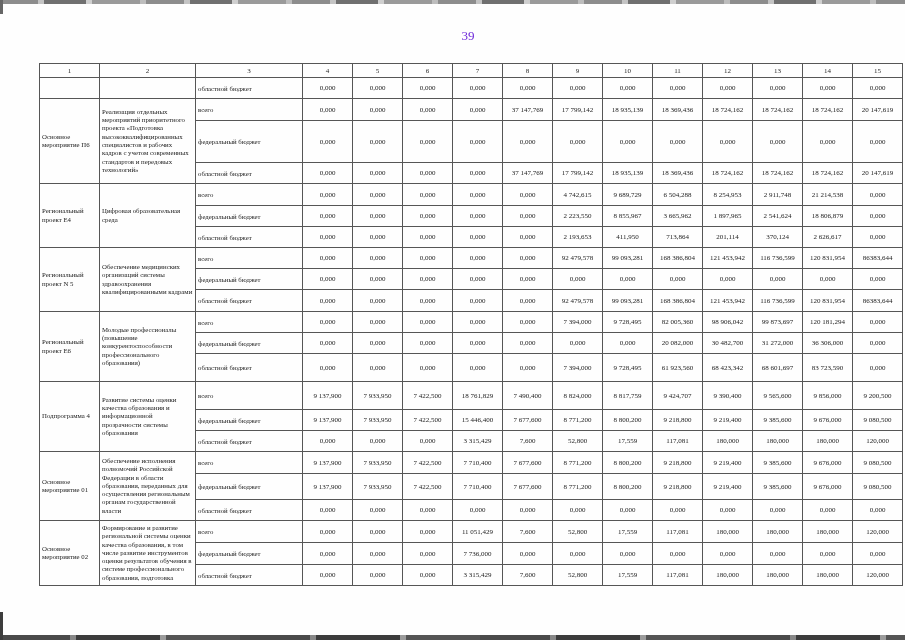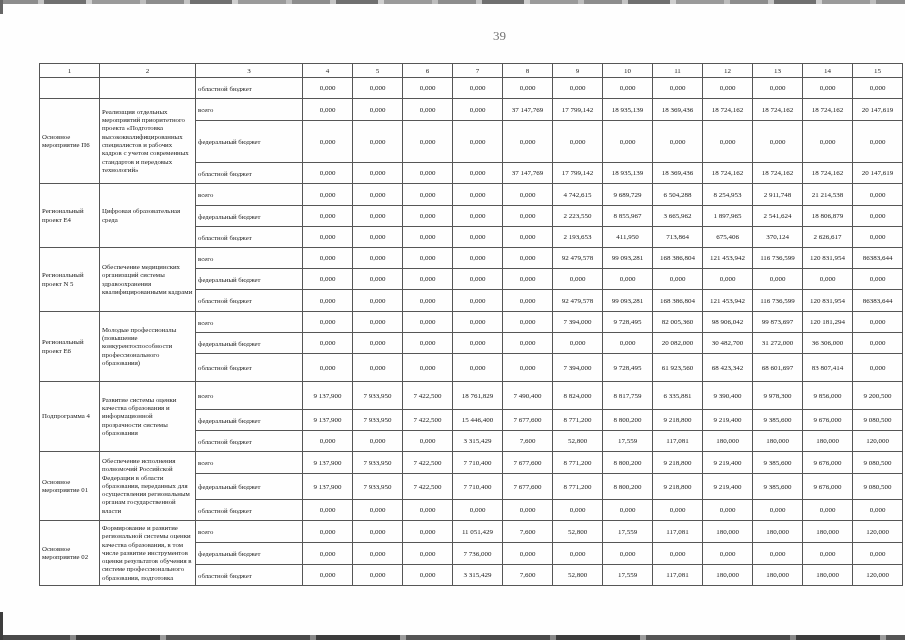--- a/index.html
+++ b/index.html
@@ -18,21 +18,21 @@
   .scan-bottom{
     position:absolute;bottom:0;left:0;width:905px;height:5px;
     background:repeating-linear-gradient(90deg,
       #4a4a4a 0 70px,#888 70px 76px,#3c3c3c 76px 160px,#9b9b9b 160px 166px,#555 166px 240px);
   }
   .scan-left-top{position:absolute;top:0;left:0;width:3px;height:14px;background:#666;}
   .scan-left-bottom{position:absolute;bottom:0;left:0;width:3px;height:28px;background:#3d3d3d;}
 
   .page-number{
     position:absolute;top:28px;left:430px;width:76px;
-    text-align:right;font-size:13px;color:#737373;
+    text-align:center;font-size:13px;color:#6d28d9;
   }
 
   table.budget{
     position:absolute;left:39px;top:63px;
     border-collapse:collapse;table-layout:fixed;
     width:864px;
   }
   table.budget td, table.budget th{
     border:1px solid #565656;
     padding:1px 2px;
@@ -192,21 +192,21 @@
       <tr style="height: 21px;">
         <td class="label-cell">областной бюджет</td>
         <td class="num-cell">0,000</td>
         <td class="num-cell">0,000</td>
         <td class="num-cell">0,000</td>
         <td class="num-cell">0,000</td>
         <td class="num-cell">0,000</td>
         <td class="num-cell">2 193,653</td>
         <td class="num-cell">411,950</td>
         <td class="num-cell">713,864</td>
-        <td class="num-cell">675,406</td>
+        <td class="num-cell">201,114</td>
         <td class="num-cell">370,124</td>
         <td class="num-cell">2 626,617</td>
         <td class="num-cell">0,000</td>
       </tr>
       <tr style="height: 21px;">
         <td class="name-cell" rowspan="3">Региональный проект N 5</td>
         <td class="desc-cell" rowspan="3">Обеспечение медицинских организаций системы здравоохранения квалифицированными кадрами</td>
         <td class="label-cell">всего</td>
         <td class="num-cell">0,000</td>
         <td class="num-cell">0,000</td>
@@ -288,37 +288,37 @@
         <td class="num-cell">0,000</td>
         <td class="num-cell">0,000</td>
         <td class="num-cell">0,000</td>
         <td class="num-cell">0,000</td>
         <td class="num-cell">0,000</td>
         <td class="num-cell">7 394,000</td>
         <td class="num-cell">9 728,495</td>
         <td class="num-cell">61 923,560</td>
         <td class="num-cell">68 423,342</td>
         <td class="num-cell">68 601,697</td>
-        <td class="num-cell">83 807,414</td>
+        <td class="num-cell">83 723,590</td>
         <td class="num-cell">0,000</td>
       </tr>
       <tr style="height: 28px;">
         <td class="name-cell" rowspan="3">Подпрограмма 4</td>
         <td class="desc-cell" rowspan="3">Развитие системы оценки качества образования и информационной прозрачности системы образования</td>
         <td class="label-cell">всего</td>
         <td class="num-cell">9 137,900</td>
         <td class="num-cell">7 933,950</td>
         <td class="num-cell">7 422,500</td>
         <td class="num-cell">18 761,829</td>
         <td class="num-cell">7 490,400</td>
         <td class="num-cell">8 824,000</td>
         <td class="num-cell">8 817,759</td>
-        <td class="num-cell">6 335,881</td>
+        <td class="num-cell">9 424,707</td>
         <td class="num-cell">9 390,400</td>
-        <td class="num-cell">9 978,300</td>
+        <td class="num-cell">9 565,600</td>
         <td class="num-cell">9 856,000</td>
         <td class="num-cell">9 200,500</td>
       </tr>
       <tr style="height: 21px;">
         <td class="label-cell">федеральный бюджет</td>
         <td class="num-cell">9 137,900</td>
         <td class="num-cell">7 933,950</td>
         <td class="num-cell">7 422,500</td>
         <td class="num-cell">15 446,400</td>
         <td class="num-cell">7 677,600</td>

